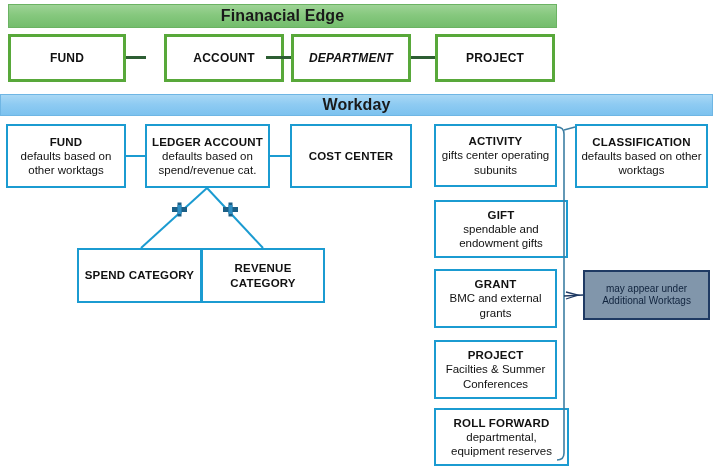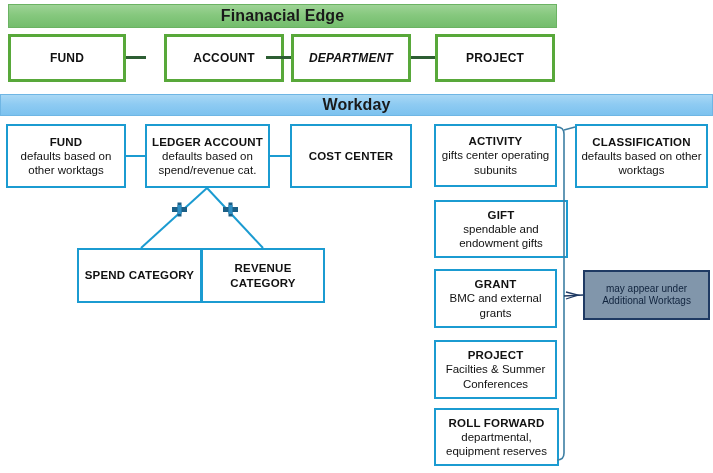--- a/index.html
+++ b/index.html
@@ -165,21 +165,21 @@
     <div class="sub">BMC and external</div>
     <div class="sub">grants</div>
   </div>
 
   <div class="box blue" style="left:434px; top:340px; width:123px; height:59px;">
     <div class="ttl">PROJECT</div>
     <div class="sub">Facilties &amp; Summer</div>
     <div class="sub">Conferences</div>
   </div>
 
-  <div class="box blue" style="left:434px; top:408px; width:125px; height:58px;">
+  <div class="box blue" style="left:434px; top:408px; width:135px; height:58px;">
     <div class="ttl">ROLL FORWARD</div>
     <div class="sub">departmental,</div>
     <div class="sub">equipment reserves</div>
   </div>
 
   <div class="box blue" style="left:575px; top:124px; width:133px; height:64px;">
     <div class="ttl">CLASSIFICATION</div>
     <div class="sub">defaults based on other</div>
     <div class="sub">worktags</div>
   </div>

